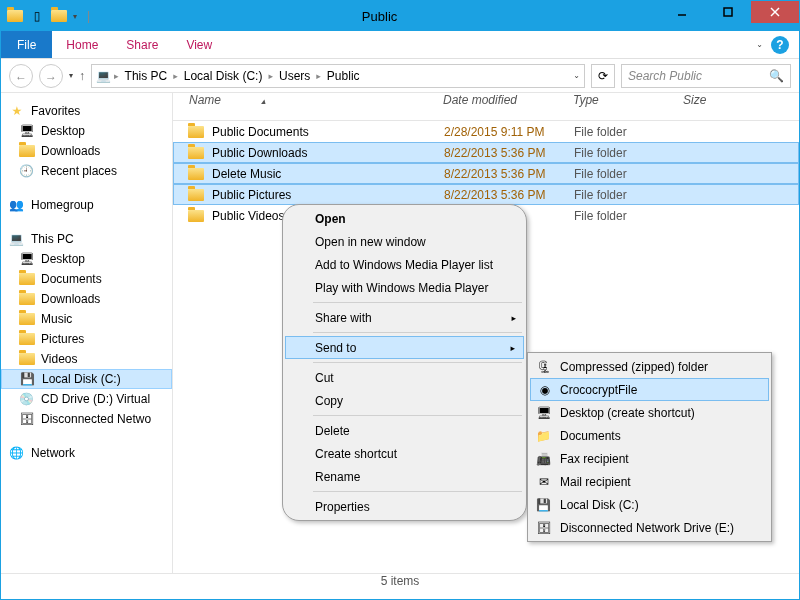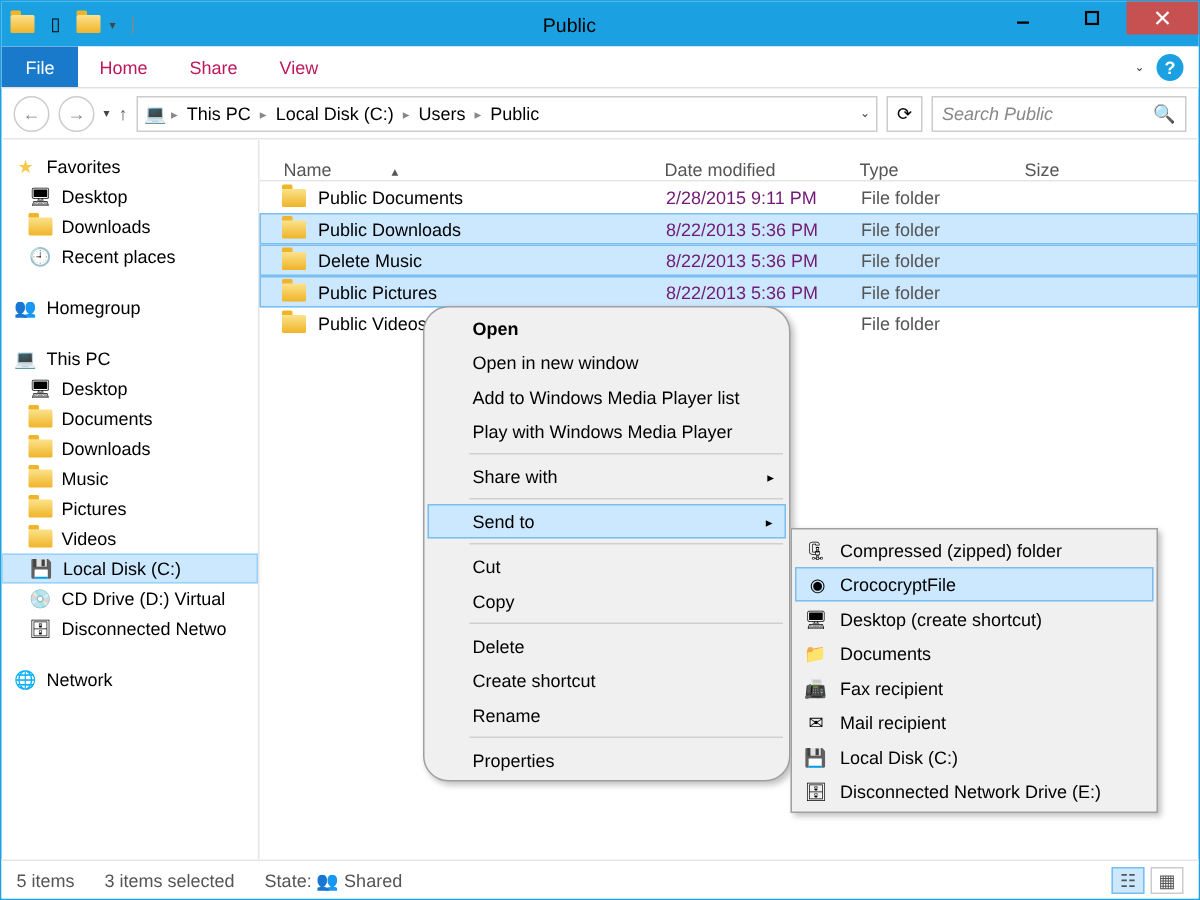--- a/index.html
+++ b/index.html
@@ -27,37 +27,37 @@
 .search-box { width: 170px; height: 24px; border: 1px solid #ccc; display: flex; align-items: center; padding: 0 6px; color: #888; }
 .search-box span:first-child { flex: 1; font-style: italic; }
 .body-area { flex: 1; display: flex; overflow: hidden; }
 .sidebar { width: 172px; border-right: 1px solid #e5e5e5; padding: 8px 0; overflow: hidden; }
 .side-group { margin-bottom: 14px; }
 .side-item { display: flex; align-items: center; gap: 6px; padding: 2px 8px 2px 18px; height: 20px; white-space: nowrap; }
 .side-item.head { padding-left: 8px; }
 .side-item.selected { background: #cce8ff; border: 1px solid #99d1ff; }
 .side-icon { width: 16px; height: 16px; display: inline-flex; align-items: center; justify-content: center; }
 .content { flex: 1; display: flex; flex-direction: column; }
-.col-headers { height: 28px; display: flex; align-items: flex-end; border-bottom: 1px solid #e5e5e5; color: #555; }
+.col-headers { height: 28px; display: flex; align-items: flex-start; border-bottom: 1px solid #e5e5e5; color: #555; font-style: italic; }
 .col { padding: 0 10px; }
 .col.name { width: 260px; padding-left: 16px; }
 .col.date { width: 130px; }
 .col.type { width: 110px; }
 .col.size { width: 70px; }
 .sort-arrow { font-size: 9px; margin-left: 40px; color: #555; }
 .rows { flex: 1; }
 .row { height: 21px; display: flex; align-items: center; border: 1px solid transparent; }
 .row.selected { background: #cce8ff; border: 1px solid #7abdf0; }
 .row .cell { padding: 0 10px; }
 .row .cell.name { width: 260px; padding-left: 14px; display: flex; align-items: center; gap: 8px; text-align: right; }
-.row .cell.date { width: 130px; color: #701a75; }
+.row .cell.date { width: 130px; color: #a16207; }
 .row .cell.type { width: 110px; color: #555; }
 .folder-icon { width: 16px; height: 12px; background: linear-gradient(#fce28a,#f0b429); border-radius: 1px; position: relative; }
 .folder-icon::before { content: ''; position: absolute; top: -3px; left: 0; width: 7px; height: 3px; background: #f0b429; border-radius: 1px 1px 0 0; }
-.statusbar { height: 26px; border-top: 1px solid #e5e5e5; display: flex; align-items: center; padding: 0 10px; gap: 20px; color: #555; background: #fff; }
+.statusbar { height: 26px; border-top: 1px solid #e5e5e5; display: flex; align-items: center; padding: 0 10px; gap: 20px; color: #555; background: #fff; flex-direction: column; }
 .statusbar .right { margin-left: auto; display: flex; gap: 4px; }
 .view-btn { width: 22px; height: 18px; border: 1px solid #ccc; display: flex; align-items: center; justify-content: center; }
 .view-btn.active { background: #cce8ff; border-color: #7abdf0; }
 .context-menu { position: absolute; background: #f0f0f0; border: 1px solid #a0a0a0; box-shadow: 2px 2px 4px rgba(0,0,0,0.25); padding: 2px; }
 .menu1 { left: 282px; top: 204px; width: 245px; border-radius: 17px; }
 .menu2 { left: 527px; top: 352px; width: 245px; }
 .menu-item { height: 23px; display: flex; align-items: center; padding: 0 28px 0 30px; position: relative; }
 .menu-item.highlight { background: #cce8ff; border: 1px solid #7abdf0; padding-left: 29px; }
 .menu-item .sub-arrow { position: absolute; right: 8px; font-size: 9px; }
 .menu-item .mi-icon { position: absolute; left: 6px; width: 16px; height: 16px; display: flex; align-items: center; justify-content: center; }

